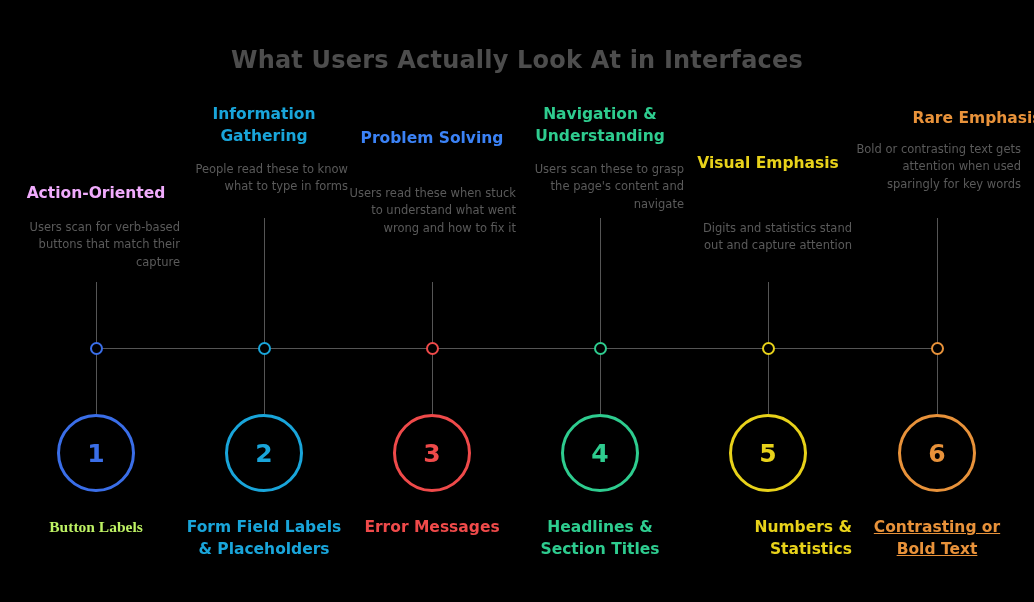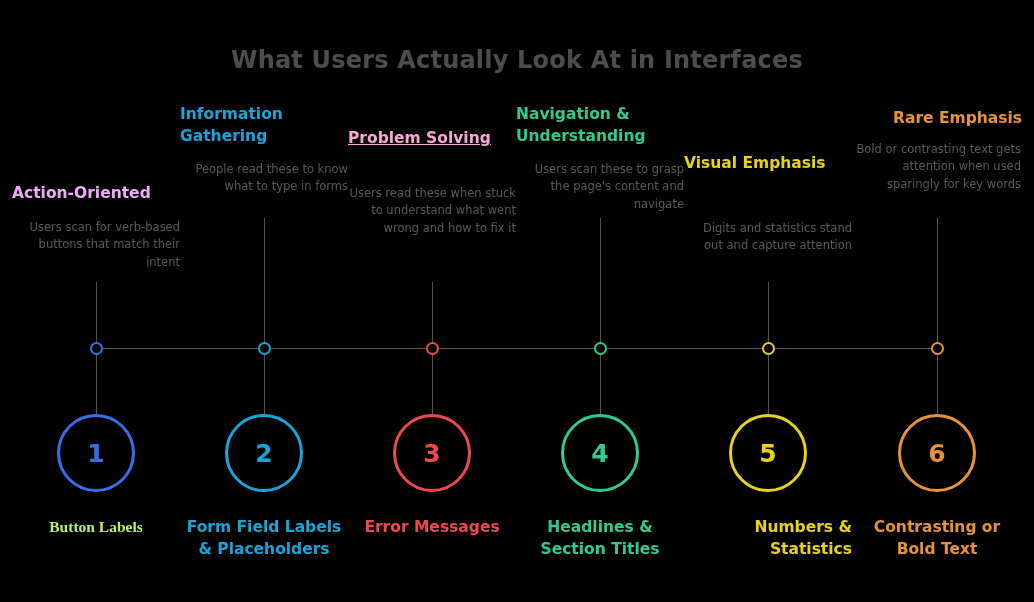--- a/index.html
+++ b/index.html
@@ -25,21 +25,21 @@
   .connector{
     position:absolute;width:1px;background:#555;
   }
   .ring{
     position:absolute;width:13px;height:13px;border-radius:50%;
     border:2.5px solid #888;background:#000;box-sizing:border-box;
   }
 
   
   .col-head{
-    position:absolute;text-align:left;
+    position:absolute;text-align:center;
     font-size:15.5px;font-weight:bold;line-height:1.45;
   }
   .col-desc{
     position:absolute;text-align:right;
     font-size:11.5px;line-height:1.5;color:#5a5a5a;
   }
 
   
   .num-circle{
     position:absolute;width:78px;height:78px;border-radius:50%;
@@ -60,34 +60,34 @@
 <div id="stage">
 
   <div class="chart-title">What Users Actually Look At in Interfaces</div>
 
   <div class="axis-line"></div>
 
   <div id="columns">
       <div class="connector" style="left: 95.5px; top: 282px; height: 66px;"></div>
       <div class="connector" style="left: 95.5px; top: 348px; height: 66px;"></div>
       <div class="col-head" style="left: 12px; top: 182px; width: 168px; color: #f0abfc;">Action-Oriented</div>
-      <div class="col-desc" style="left: 12px; top: 219px; width: 168px;">Users scan for verb-based buttons that match their intent</div>
+      <div class="col-desc" style="left: 12px; top: 219px; width: 168px;">Users scan for verb-based buttons that match their capture</div>
       <div class="ring" style="left: 89.5px; top: 341.5px; border-color: rgb(58, 110, 232);"></div>
       <div class="num-circle" style="left: 57px; top: 414px; border-color: rgb(58, 110, 232); color: rgb(58, 110, 232);">1</div>
       <div class="col-label" style="left: 12px; top: 516px; width: 168px; color: #bef264; font-family: Liberation Serif, serif;">Button Labels</div>
       <div class="connector" style="left: 263.5px; top: 218px; height: 130px;"></div>
       <div class="connector" style="left: 263.5px; top: 348px; height: 66px;"></div>
       <div class="col-head" style="left: 180px; top: 103px; width: 168px; color: rgb(25, 165, 218);">Information Gathering</div>
       <div class="col-desc" style="left: 180px; top: 161px; width: 168px;">People read these to know what to type in forms</div>
       <div class="ring" style="left: 257.5px; top: 341.5px; border-color: rgb(25, 165, 218);"></div>
       <div class="num-circle" style="left: 225px; top: 414px; border-color: rgb(25, 165, 218); color: rgb(25, 165, 218);">2</div>
       <div class="col-label" style="left: 180px; top: 516px; width: 168px; color: rgb(25, 165, 218);">Form Field Labels &amp; Placeholders</div>
       <div class="connector" style="left: 431.5px; top: 282px; height: 66px;"></div>
       <div class="connector" style="left: 431.5px; top: 348px; height: 66px;"></div>
-      <div class="col-head" style="left: 348px; top: 127px; width: 168px; color: #f9a8d4; text-decoration: underline;">Problem Solving</div>
+      <div class="col-head" style="left: 348px; top: 127px; width: 168px; color: #3b82f6;">Problem Solving</div>
       <div class="col-desc" style="left: 348px; top: 185px; width: 168px;">Users read these when stuck to understand what went wrong and how to fix it</div>
       <div class="ring" style="left: 425.5px; top: 341.5px; border-color: rgb(239, 74, 74);"></div>
       <div class="num-circle" style="left: 393px; top: 414px; border-color: rgb(239, 74, 74); color: rgb(239, 74, 74);">3</div>
       <div class="col-label" style="left: 348px; top: 516px; width: 168px; color: rgb(239, 74, 74);">Error Messages</div>
       <div class="connector" style="left: 599.5px; top: 218px; height: 130px;"></div>
       <div class="connector" style="left: 599.5px; top: 348px; height: 66px;"></div>
       <div class="col-head" style="left: 516px; top: 103px; width: 168px; color: rgb(46, 204, 143);">Navigation &amp; Understanding</div>
       <div class="col-desc" style="left: 516px; top: 161px; width: 168px;">Users scan these to grasp the page's content and navigate</div>
       <div class="ring" style="left: 593.5px; top: 341.5px; border-color: rgb(46, 204, 143);"></div>
       <div class="num-circle" style="left: 561px; top: 414px; border-color: rgb(46, 204, 143); color: rgb(46, 204, 143);">4</div>
@@ -98,16 +98,16 @@
       <div class="col-desc" style="left: 684px; top: 220px; width: 168px;">Digits and statistics stand out and capture attention</div>
       <div class="ring" style="left: 761.5px; top: 341.5px; border-color: rgb(232, 210, 26);"></div>
       <div class="num-circle" style="left: 729px; top: 414px; border-color: rgb(232, 210, 26); color: rgb(232, 210, 26);">5</div>
       <div class="col-label" style="left: 684px; top: 516px; width: 168px; color: rgb(232, 210, 26); text-align: right;">Numbers &amp; Statistics</div>
       <div class="connector" style="left: 936.5px; top: 218px; height: 130px;"></div>
       <div class="connector" style="left: 936.5px; top: 348px; height: 66px;"></div>
       <div class="col-head" style="left: 893px; top: 107px; width: 168px; color: rgb(232, 146, 58);">Rare Emphasis</div>
       <div class="col-desc" style="left: 853px; top: 141px; width: 168px;">Bold or contrasting text gets attention when used sparingly for key words</div>
       <div class="ring" style="left: 930.5px; top: 341.5px; border-color: rgb(232, 146, 58);"></div>
       <div class="num-circle" style="left: 898px; top: 414px; border-color: rgb(232, 146, 58); color: rgb(232, 146, 58);">6</div>
-      <div class="col-label" style="left: 853px; top: 516px; width: 168px; color: rgb(232, 146, 58);">Contrasting or Bold Text</div>
+      <div class="col-label" style="left: 853px; top: 516px; width: 168px; color: rgb(232, 146, 58); text-decoration: underline;">Contrasting or Bold Text</div>
     </div>
 
 </div>
 
 </body></html>

